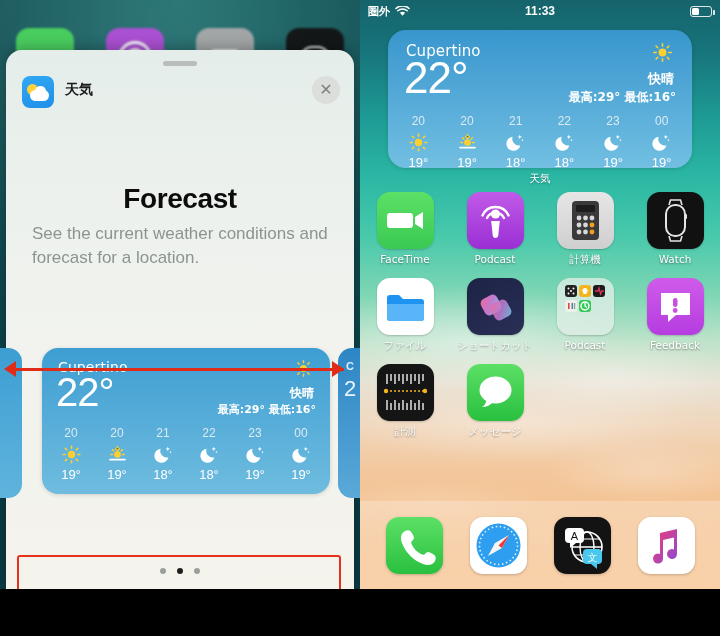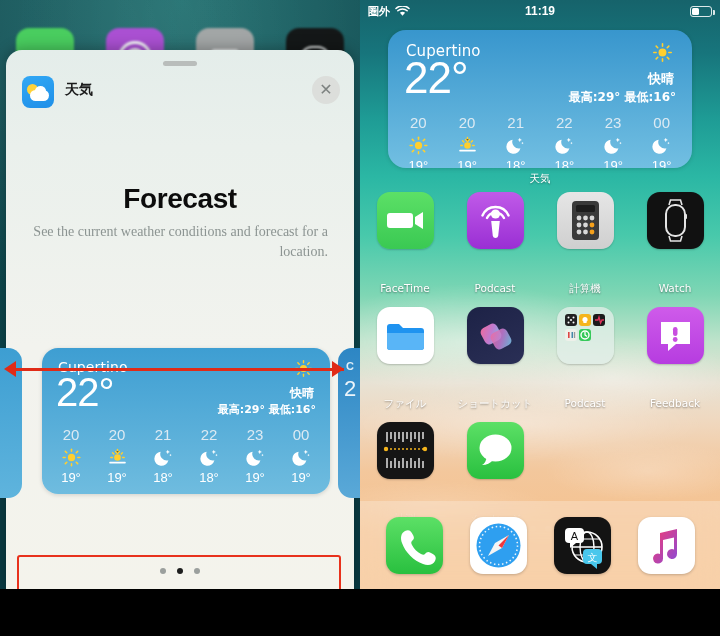--- a/index.html
+++ b/index.html
@@ -68,22 +68,22 @@
     border-radius:50%; background:#fff; }
   .app-title{ position:absolute; left:43px; top:5px; font-size:14px; font-weight:700; color:#1b1b1b;
     font-family:"DejaVu Sans",sans-serif; }
   .close-btn{
     position:absolute; right:0; top:0; width:28px;height:28px;border-radius:50%;
     background:#dcdedb; display:flex;align-items:center;justify-content:center;
     color:#7d8280; font-size:16px; font-weight:700; line-height:1;
   }
   .forecast-title{ position:absolute; left:0; right:0; top:133px; text-align:center;
     font-size:28px; font-weight:700; color:#0c0c0c; letter-spacing:-.4px; }
-  .forecast-desc{ position:absolute; left:26px; right:26px; top:172px; text-align:right;
-    font-size:14px; line-height:1.42; color:#8c9492;font-family:Liberation Serif, serif; }
+  .forecast-desc{ position:absolute; left:26px; right:26px; top:172px; text-align:left;
+    font-size:17px; line-height:1.42; color:#8c9492; }
 
   
   .lp-carousel{ position:absolute; left:0; right:0; top:298px; height:150px; }
   .w-prev, .w-next{
     position:absolute; top:0; width:46px; height:150px; border-radius:14px;
     background:linear-gradient(180deg,#3d9ed2 0%,#5fb4dd 100%);
   }
   .w-prev{ left:-30px; }
   .w-next{ right:-30px; background:linear-gradient(180deg,#2d86c4 0%,#5aa9d8 100%); overflow:hidden;}
   .w-next .ghost{ position:absolute; left:8px; top:12px; color:rgba(255,255,255,.85);
@@ -103,21 +103,21 @@
     font-family:"DejaVu Sans",sans-serif; letter-spacing:.1px;}
   .w-temp{ position:absolute; left:14px; top:24px; color:#fff; font-size:40px; font-weight:200;
     line-height:1; letter-spacing:-1px; }
   .w-sun{ position:absolute; right:18px; top:12px; width:17px;height:17px; }
   .w-cond{ position:absolute; right:16px; top:37px; color:#fff; font-size:12px; font-weight:700;
     font-family:"DejaVu Sans",sans-serif; }
   .w-hilo{ position:absolute; right:14px; top:54px; color:#fff; font-size:11px; font-weight:700;
     font-family:"DejaVu Sans",sans-serif; white-space:nowrap; }
   .w-hours{ position:absolute; left:6px; right:6px; top:78px; display:flex; }
   .w-col{ flex:1; text-align:center; color:#fff; }
-  .w-col .hh{ font-size:15px; color:#dceaf3; font-weight:400; }
+  .w-col .hh{ font-size:12px; color:#dceaf3; font-weight:400; }
   .w-col .ii{ height:24px; display:flex; align-items:center; justify-content:center; margin-top:2px;}
   .w-col .tt{ font-size:13px; font-weight:400; margin-top:1px; }
 
   
   .arrow-line{
     position:absolute; height:2.5px; background:#e02b17; top:368px;
   }
   .arrow-head{
     position:absolute; width:0;height:0; top:361px;
     border-top:8px solid transparent; border-bottom:8px solid transparent;
@@ -177,21 +177,21 @@
   .batt .lvl{ position:absolute; left:1px; top:1px; bottom:1px; width:35%;
     background:#fff; border-radius:1.5px; }
 
   .rp-widget-wrap{ position:absolute; left:28px; top:30px; width:304px; height:138px; }
   .rp-widget-label{ position:absolute; left:0; right:0; top:172px; text-align:center;
     color:#fff; font-size:10.5px; font-family:"DejaVu Sans",sans-serif;
     text-shadow:0 1px 2px rgba(0,0,0,.4); }
 
   .appgrid{ position:absolute; left:0; right:0; top:192px; }
   .approw{ display:flex; }
-  .appcell{ flex:1; display:flex; flex-direction:column; align-items:center;gap:29px; }
+  .appcell{ flex:1; display:flex; flex-direction:column; align-items:center; }
   .appicon{ width:57px; height:57px; border-radius:13px; position:relative; overflow:hidden;
     box-shadow:0 1px 2px rgba(0,0,0,.2); }
   .applabel{ margin-top:4px; font-size:10.5px; color:#fff; text-shadow:0 1px 2px rgba(0,0,0,.45);
     font-family:"DejaVu Sans",sans-serif; white-space:nowrap; }
 
   .ic-facetime{ background:linear-gradient(180deg,#5ce066 0%,#3ac953 100%); }
   .ic-podcast{ background:linear-gradient(180deg,#c05ae8 0%,#9a2fd4 100%); }
   .ic-calc{ background:linear-gradient(180deg,#e6e6e6 0%,#cfcfcf 100%); }
   .ic-watch{ background:#111; }
   .ic-files{ background:#fff; }
@@ -389,21 +389,21 @@
 
   <div class="statusbar">
     <div class="sb-left">
       <span>圏外</span>
       <svg width="15" height="11" viewBox="0 0 16 12">
         <path d="M8 10.5 L5.2 7.4 A4.2 4.2 0 0 1 10.8 7.4 Z" fill="#fff"></path>
         <path d="M2.9 5.2 A7.6 7.6 0 0 1 13.1 5.2" stroke="#fff" stroke-width="1.7" fill="none" stroke-linecap="round"></path>
         <path d="M0.9 2.7 A10.5 10.5 0 0 1 15.1 2.7" stroke="#fff" stroke-width="1.7" fill="none" stroke-linecap="round"></path>
       </svg>
     </div>
-    <div class="sb-center">11:19</div>
+    <div class="sb-center">11:33</div>
     <div class="sb-right">
       <span class="batt">
           <span class="lvl"></span>
         </span>
     </div>
   </div>
 
   <div class="rp-widget-wrap">
     <div class="widget big">
       <div class="w-city" style="left:18px;top:12px;font-size:15px;">Cupertino</div>

